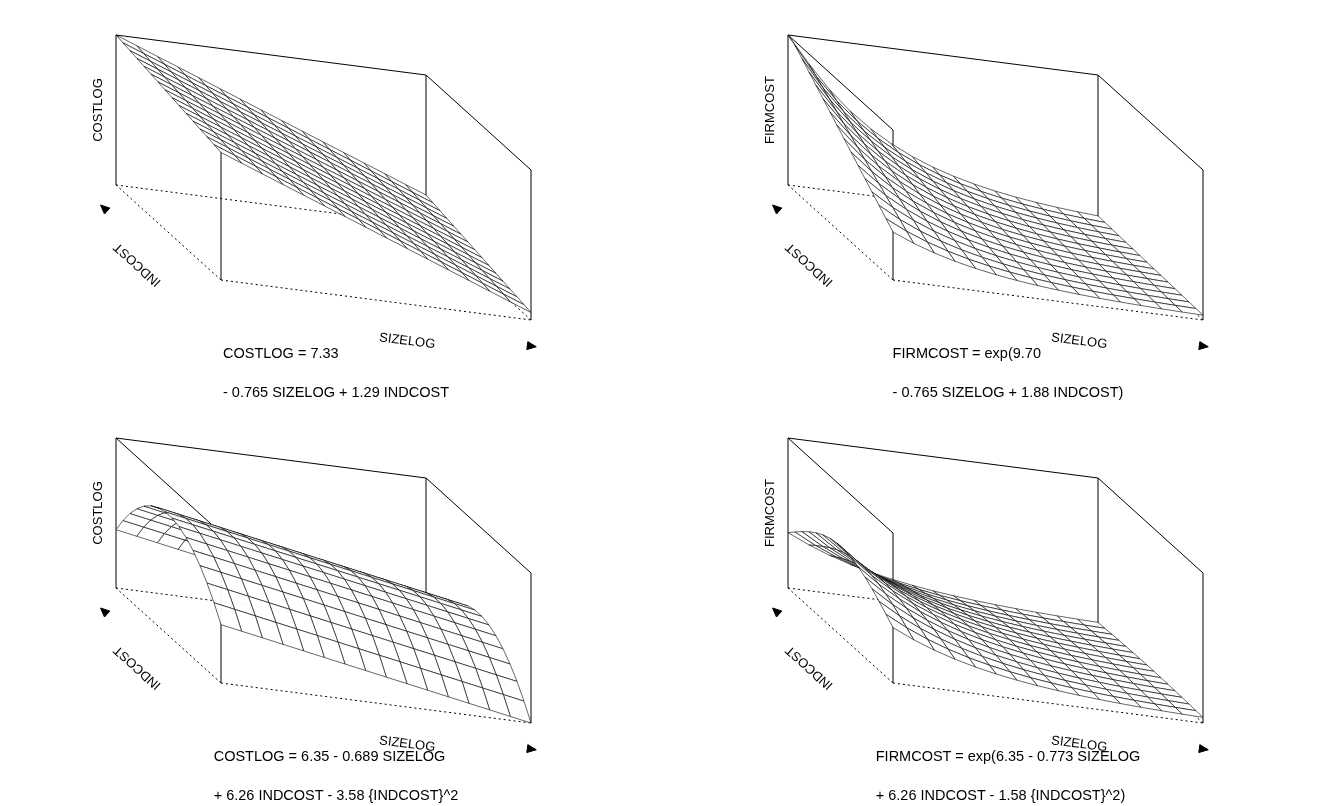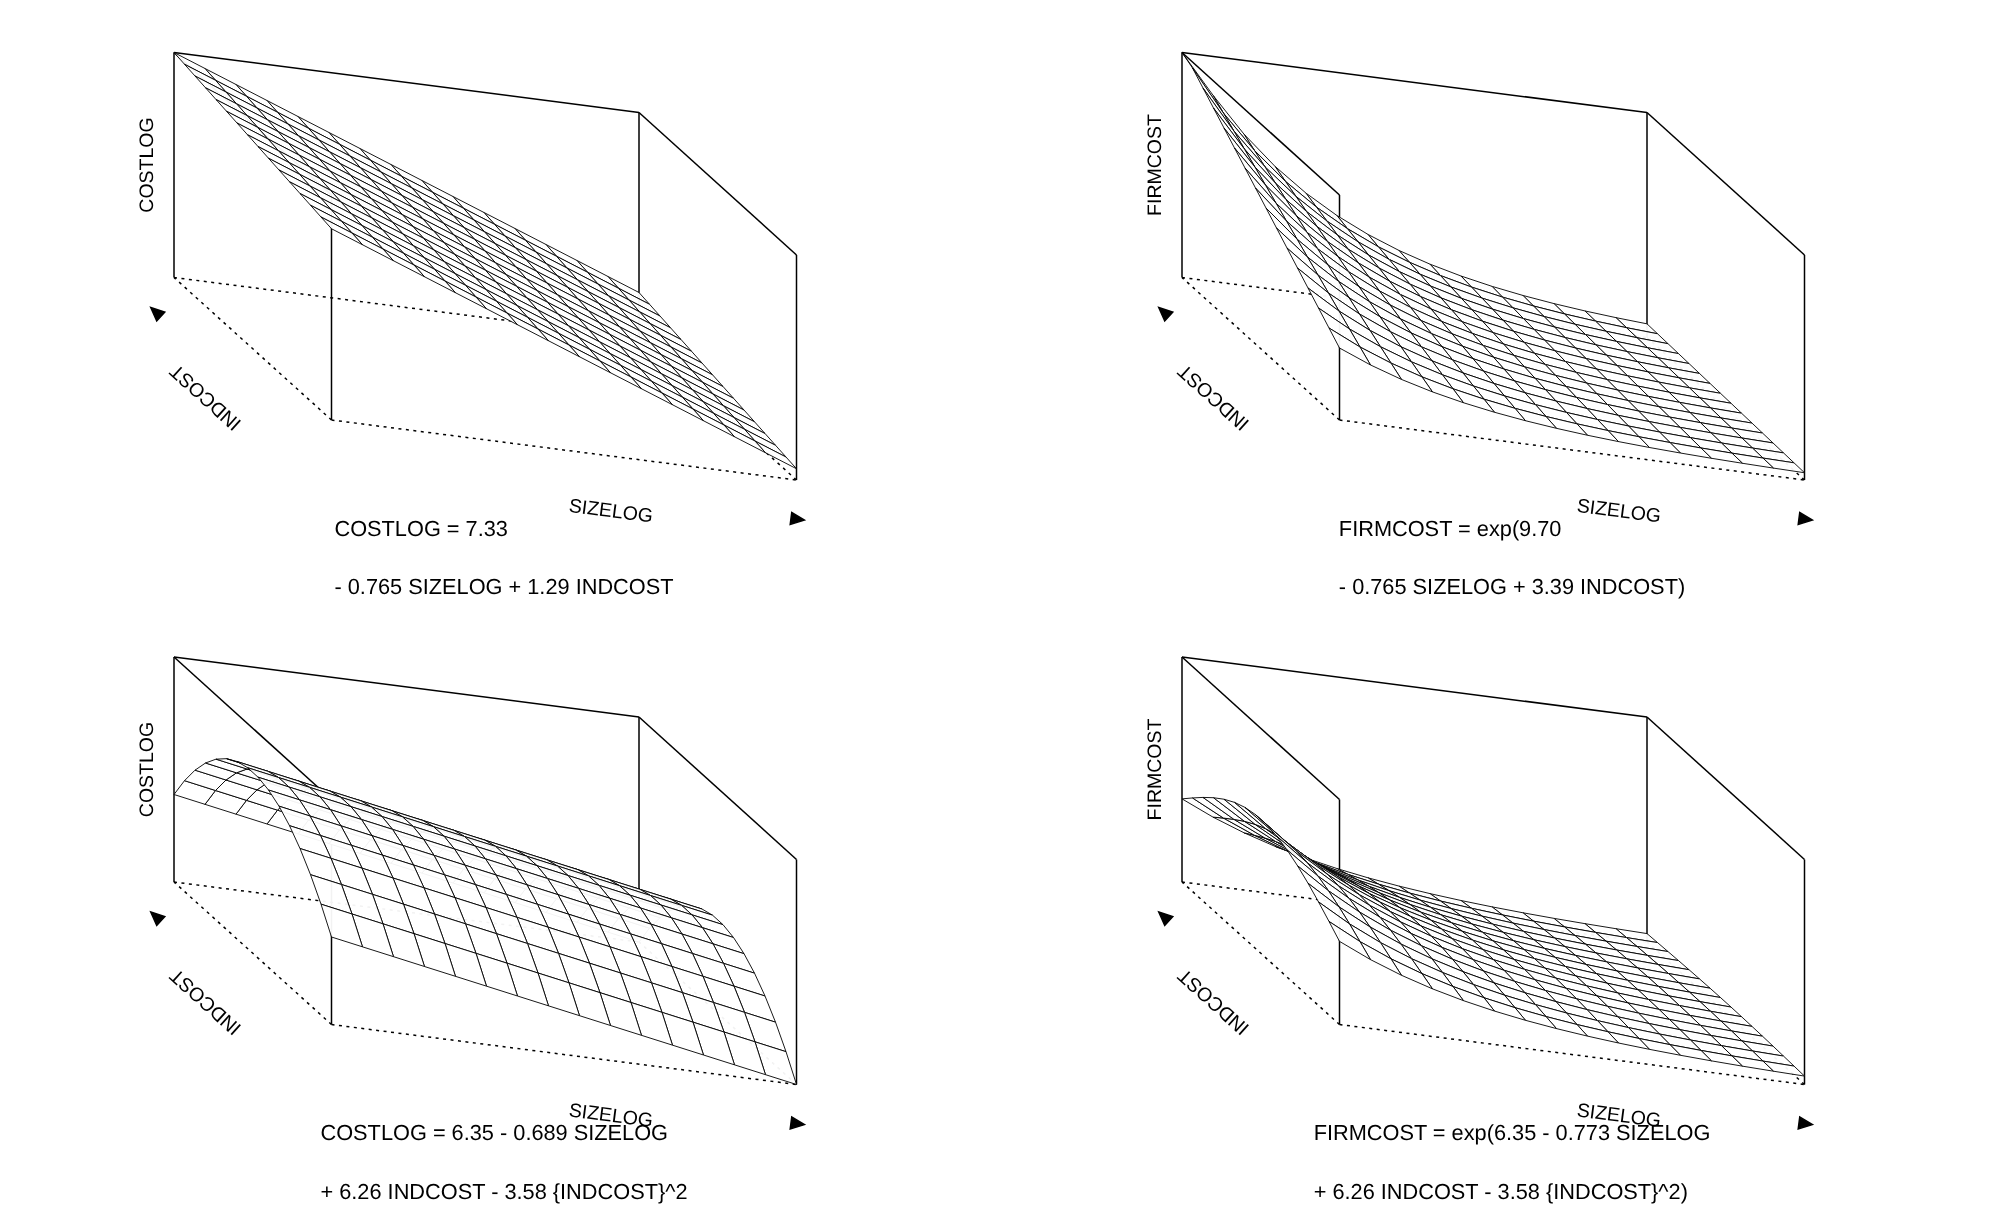--- a/index.html
+++ b/index.html
@@ -569,21 +569,21 @@
           <line x1="165.75" y1="288.75" x2="460.25" y2="326.75"></line>
           <path class="arrow" d="M 460.25 326.75 L 450.81211384977297 329.5653694278643 L 451.83588455081457 321.6311464947921 Z"></path>
           <line x1="124.25" y1="275.25" x2="24.5" y2="185"></line>
           <path class="arrow" d="M 24.5 185 L 33.85747530799045 188.07207679922706 L 28.490168716237434 194.00436303221724 Z"></path>
           <text x="330.75" y="324.75" class="axislabel" text-anchor="middle" transform="rotate(7.3523793598923595 330.75 324.75)">SIZELOG</text>
           <text x="63.75" y="241.75" class="axislabel" text-anchor="middle" transform="rotate(-137.86240522611175 63.75 241.75)">INDCOST</text>
           <text x="26" y="90" class="axislabel" text-anchor="middle" transform="rotate(-90 26 90)">FIRMCOST</text>
         </svg></div>
     <div class="caption">
       <span>FIRMCOST = exp(9.70</span><br>
-      <span>- 0.765 SIZELOG + 3.39 INDCOST)</span>
+      <span>- 0.765 SIZELOG + 1.88 INDCOST)</span>
     </div>
   </div>
   <div class="cell">
     <div class="plot-wrap"><svg class="plot" viewBox="0 0 520 300">
           <g class="box">
             <line x1="40" y1="15" x2="350" y2="55"></line>
             <line x1="40" y1="15" x2="145" y2="110"></line>
             <line x1="350" y1="55" x2="455" y2="150"></line>
             <line x1="455" y1="150" x2="455" y2="300"></line>
             <line x1="350" y1="55" x2="350" y2="205"></line>
@@ -1079,16 +1079,16 @@
           <line x1="165.75" y1="288.75" x2="460.25" y2="326.75"></line>
           <path class="arrow" d="M 460.25 326.75 L 450.81211384977297 329.5653694278643 L 451.83588455081457 321.6311464947921 Z"></path>
           <line x1="124.25" y1="275.25" x2="24.5" y2="185"></line>
           <path class="arrow" d="M 24.5 185 L 33.85747530799045 188.07207679922706 L 28.490168716237434 194.00436303221724 Z"></path>
           <text x="330.75" y="324.75" class="axislabel" text-anchor="middle" transform="rotate(7.3523793598923595 330.75 324.75)">SIZELOG</text>
           <text x="63.75" y="241.75" class="axislabel" text-anchor="middle" transform="rotate(-137.86240522611175 63.75 241.75)">INDCOST</text>
           <text x="26" y="90" class="axislabel" text-anchor="middle" transform="rotate(-90 26 90)">FIRMCOST</text>
         </svg></div>
     <div class="caption">
       <span>FIRMCOST = exp(6.35 - 0.773 SIZELOG</span><br>
-      <span>+ 6.26 INDCOST - 3.58 {INDCOST}^2)</span>
+      <span>+ 6.26 INDCOST - 1.58 {INDCOST}^2)</span>
     </div>
   </div>
 </div>
 
 </body></html>

